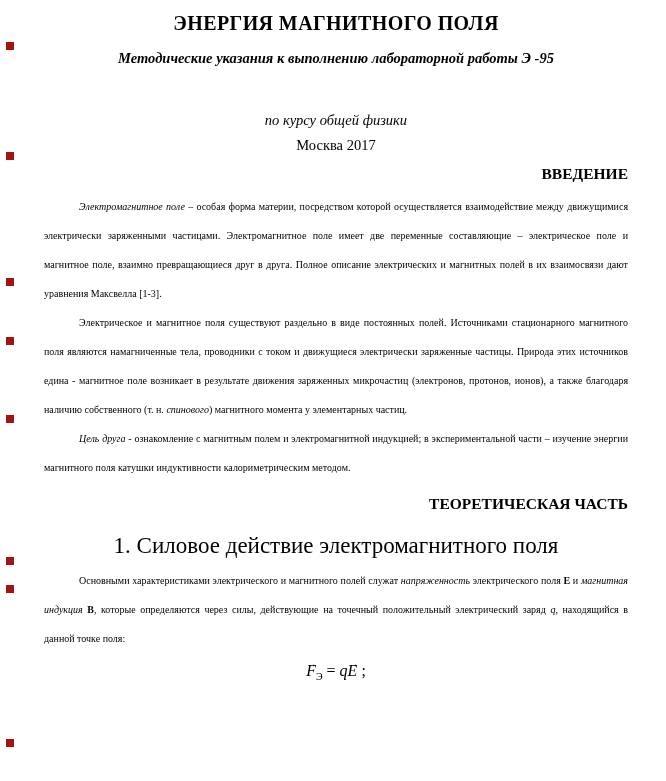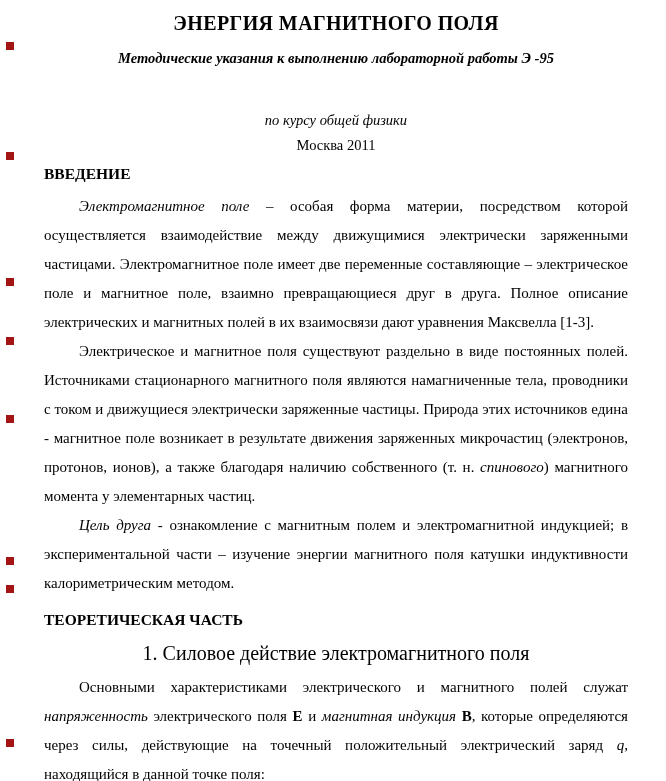--- a/index.html
+++ b/index.html
@@ -32,37 +32,37 @@
   }
   .subtitle {
     text-align: center;
     font-size: 14.5px;
     line-height: 25.5px;
   }
   .bold-italic { font-weight: bold; font-style: italic; }
   .italic { font-style: italic; margin-top: 36px; }
   .bold { font-weight: bold; }
   .section-heading {
-    text-align: left;
+    text-align: right;
     font-size: 15.5px;
     font-weight: bold;
     line-height: 29px;
     margin: 0;
   }
   .intro-heading { margin: 0 0 4px; }
   .theory-heading { margin: 7px 0 0; }
   .subsection-heading {
     text-align: center;
-    font-size: 20px;
+    font-size: 23px;
     font-weight: normal;
     line-height: 30px;
-    margin: 4px 0 5px;
+    margin: 13px 0 5px;
   }
   .body-p {
-    font-size: 15px;
+    font-size: 10px;
     line-height: 29px;
     text-align: justify;
     text-indent: 35px;
     margin: 0;
   }
   .equation-block {
     position: relative;
     text-align: center;
     font-size: 16px;
     line-height: 31px;
@@ -101,21 +101,21 @@
       <div class="margin-marker" style="top: 415px;"></div>
       <div class="margin-marker" style="top: 557px;"></div>
       <div class="margin-marker" style="top: 585px;"></div>
       <div class="margin-marker" style="top: 739px;"></div>
     </div>
 
   <h1 class="doc-title">ЭНЕРГИЯ МАГНИТНОГО ПОЛЯ</h1>
 
   <div class="subtitle bold-italic">Методические указания к выполнению лабораторной работы Э -95</div>
   <div class="subtitle italic">по курсу общей физики</div>
-  <div class="subtitle">Москва 2011</div>
+  <div class="subtitle">Москва 2017</div>
 
   <h2 class="section-heading intro-heading">ВВЕДЕНИЕ</h2>
 
   <p class="body-p"><span class="italic">Электромагнитное поле</span><span> – особая форма материи, посредством которой осуществляется взаимодействие между движущимися электрически заряженными частицами. Электромагнитное поле имеет две переменные составляющие – электрическое поле и магнитное поле, взаимно превращающиеся друг в друга. Полное описание электрических и магнитных полей в их взаимосвязи дают уравнения Максвелла [1-3].</span></p>
 
   <p class="body-p"><span>Электрическое и магнитное поля существуют раздельно в виде постоянных полей. Источниками стационарного магнитного поля являются намагниченные тела, проводники с током и движущиеся электрически заряженные частицы. Природа этих источников едина - магнитное поле возникает в результате движения заряженных микрочастиц (электронов, протонов, ионов), а также благодаря наличию собственного (т. н. </span><span class="italic">спинового</span><span>) магнитного момента у элементарных частиц.</span></p>
 
   <p class="body-p"><span class="italic">Цель друга</span><span> - ознакомление с магнитным полем и электромагнитной индукцией; в экспериментальной части – изучение энергии магнитного поля катушки индуктивности калориметрическим методом.</span></p>
 
   <h2 class="section-heading theory-heading">ТЕОРЕТИЧЕСКАЯ ЧАСТЬ</h2>

